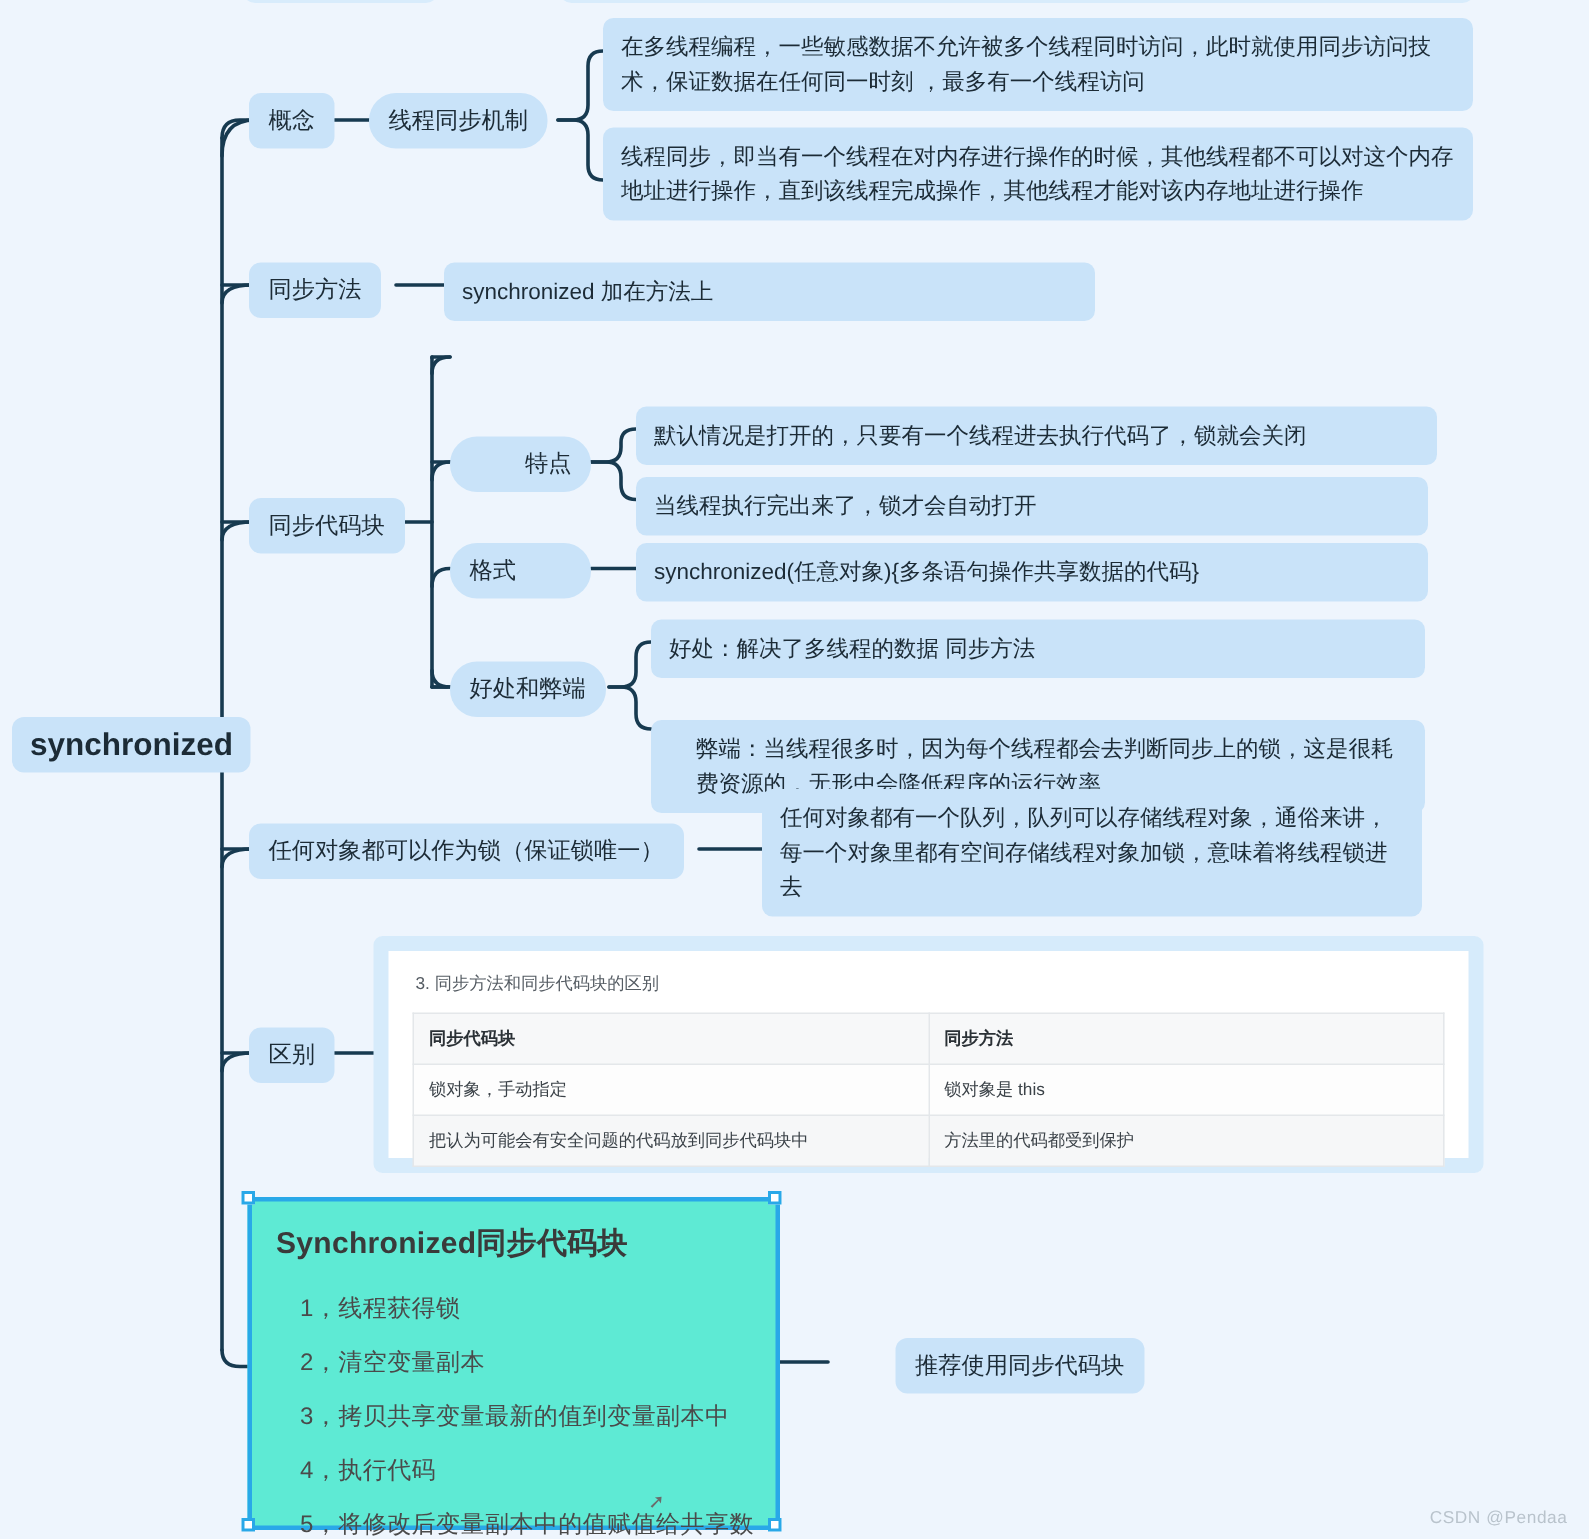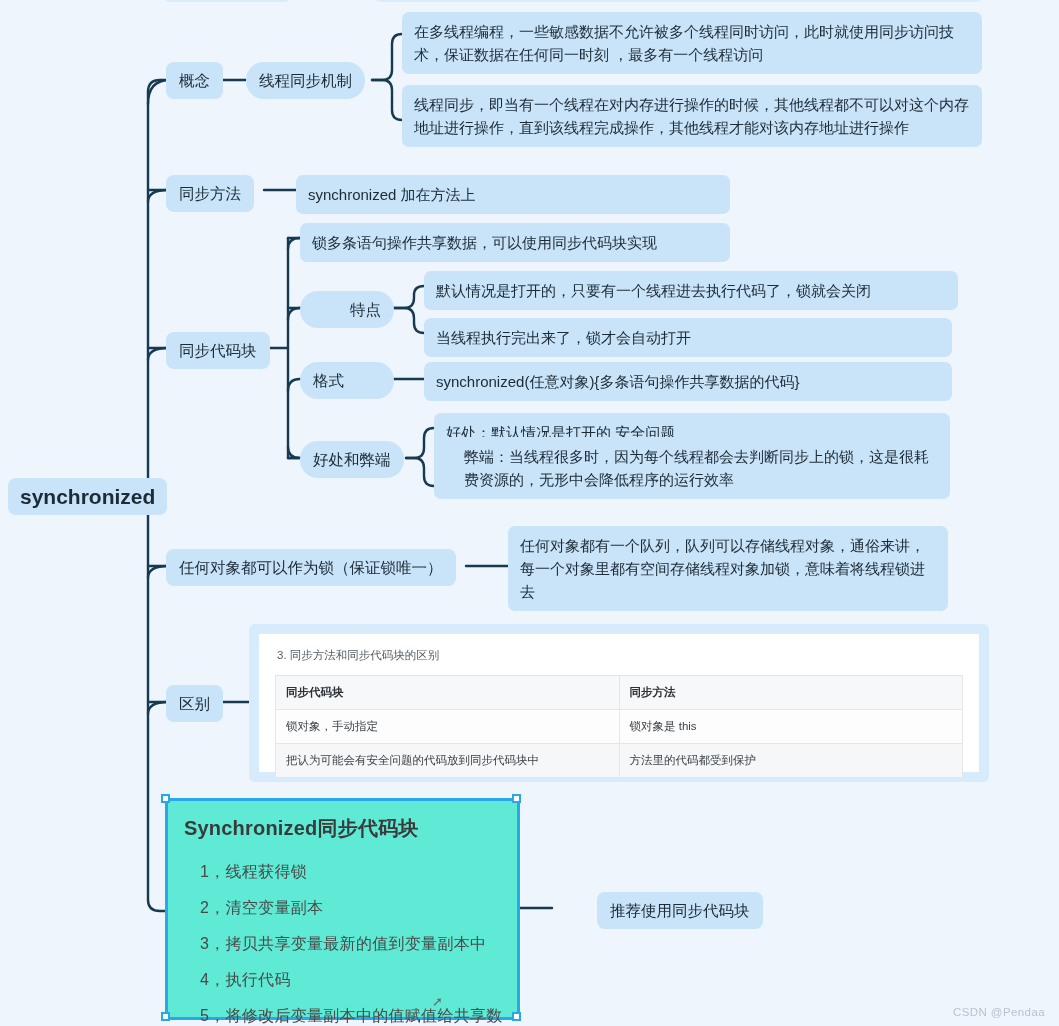--- a/index.html
+++ b/index.html
@@ -177,23 +177,20 @@
   <div class="node lvl1" style="left:166px;top:175px;">
     <span>同步方法</span>
   </div>
   <div class="node leafbox" style="left:296px;top:175px;width:434px;">
     <span>synchronized 加在方法上</span>
   </div>
 
   <div class="node lvl1" style="left:166px;top:332px;">
     <span>同步代码块</span>
   </div>
-  <div class="node leafbox" style="left:300px;top:223px;width:430px;">
-    <span>锁多条语句操作共享数据，可以使用同步代码块实现</span>
-  </div>
 
   <div class="node lvl2" style="left:300px;top:291px;width:94px;justify-content:flex-end;">
     <span>特点</span>
   </div>
   <div class="node leafbox" style="left:424px;top:271px;width:534px;">
     <span>默认情况是打开的，只要有一个线程进去执行代码了，锁就会关闭</span>
   </div>
   <div class="node leafbox" style="left:424px;top:318px;width:528px;">
     <span>当线程执行完出来了，锁才会自动打开</span>
   </div>
@@ -202,23 +199,23 @@
     <span>格式</span>
   </div>
   <div class="node leafbox" style="left:424px;top:362px;width:528px;">
     <span>synchronized(任意对象){多条语句操作共享数据的代码}</span>
   </div>
 
   <div class="node lvl2" style="left:300px;top:441px;">
     <span>好处和弊端</span>
   </div>
   <div class="node leafbox" style="left:434px;top:413px;width:516px;">
-    <span>好处：默认情况是打开的 安全问题</span>
-  </div>
-  <div class="node leafbox" style="left:434px;top:437px;width:516px;padding-left:30px;">
+    <span>好处：解决了多线程的数据 同步方法</span>
+  </div>
+  <div class="node leafbox" style="left:434px;top:480px;width:516px;padding-left:30px;">
     <span>弊端：当线程很多时，因为每个线程都会去判断同步上的锁，这是很耗费资源的，无形中会降低程序的运行效率</span>
   </div>
 
   <div class="node lvl1" style="left:166px;top:549px;">
     <span>任何对象都可以作为锁（保证锁唯一）</span>
   </div>
   <div class="node leafbox" style="left:508px;top:526px;width:440px;">
     <span>任何对象都有一个队列，队列可以存储线程对象，通俗来讲，每一个对象里都有空间存储线程对象加锁，意味着将线程锁进去</span>
   </div>
 

